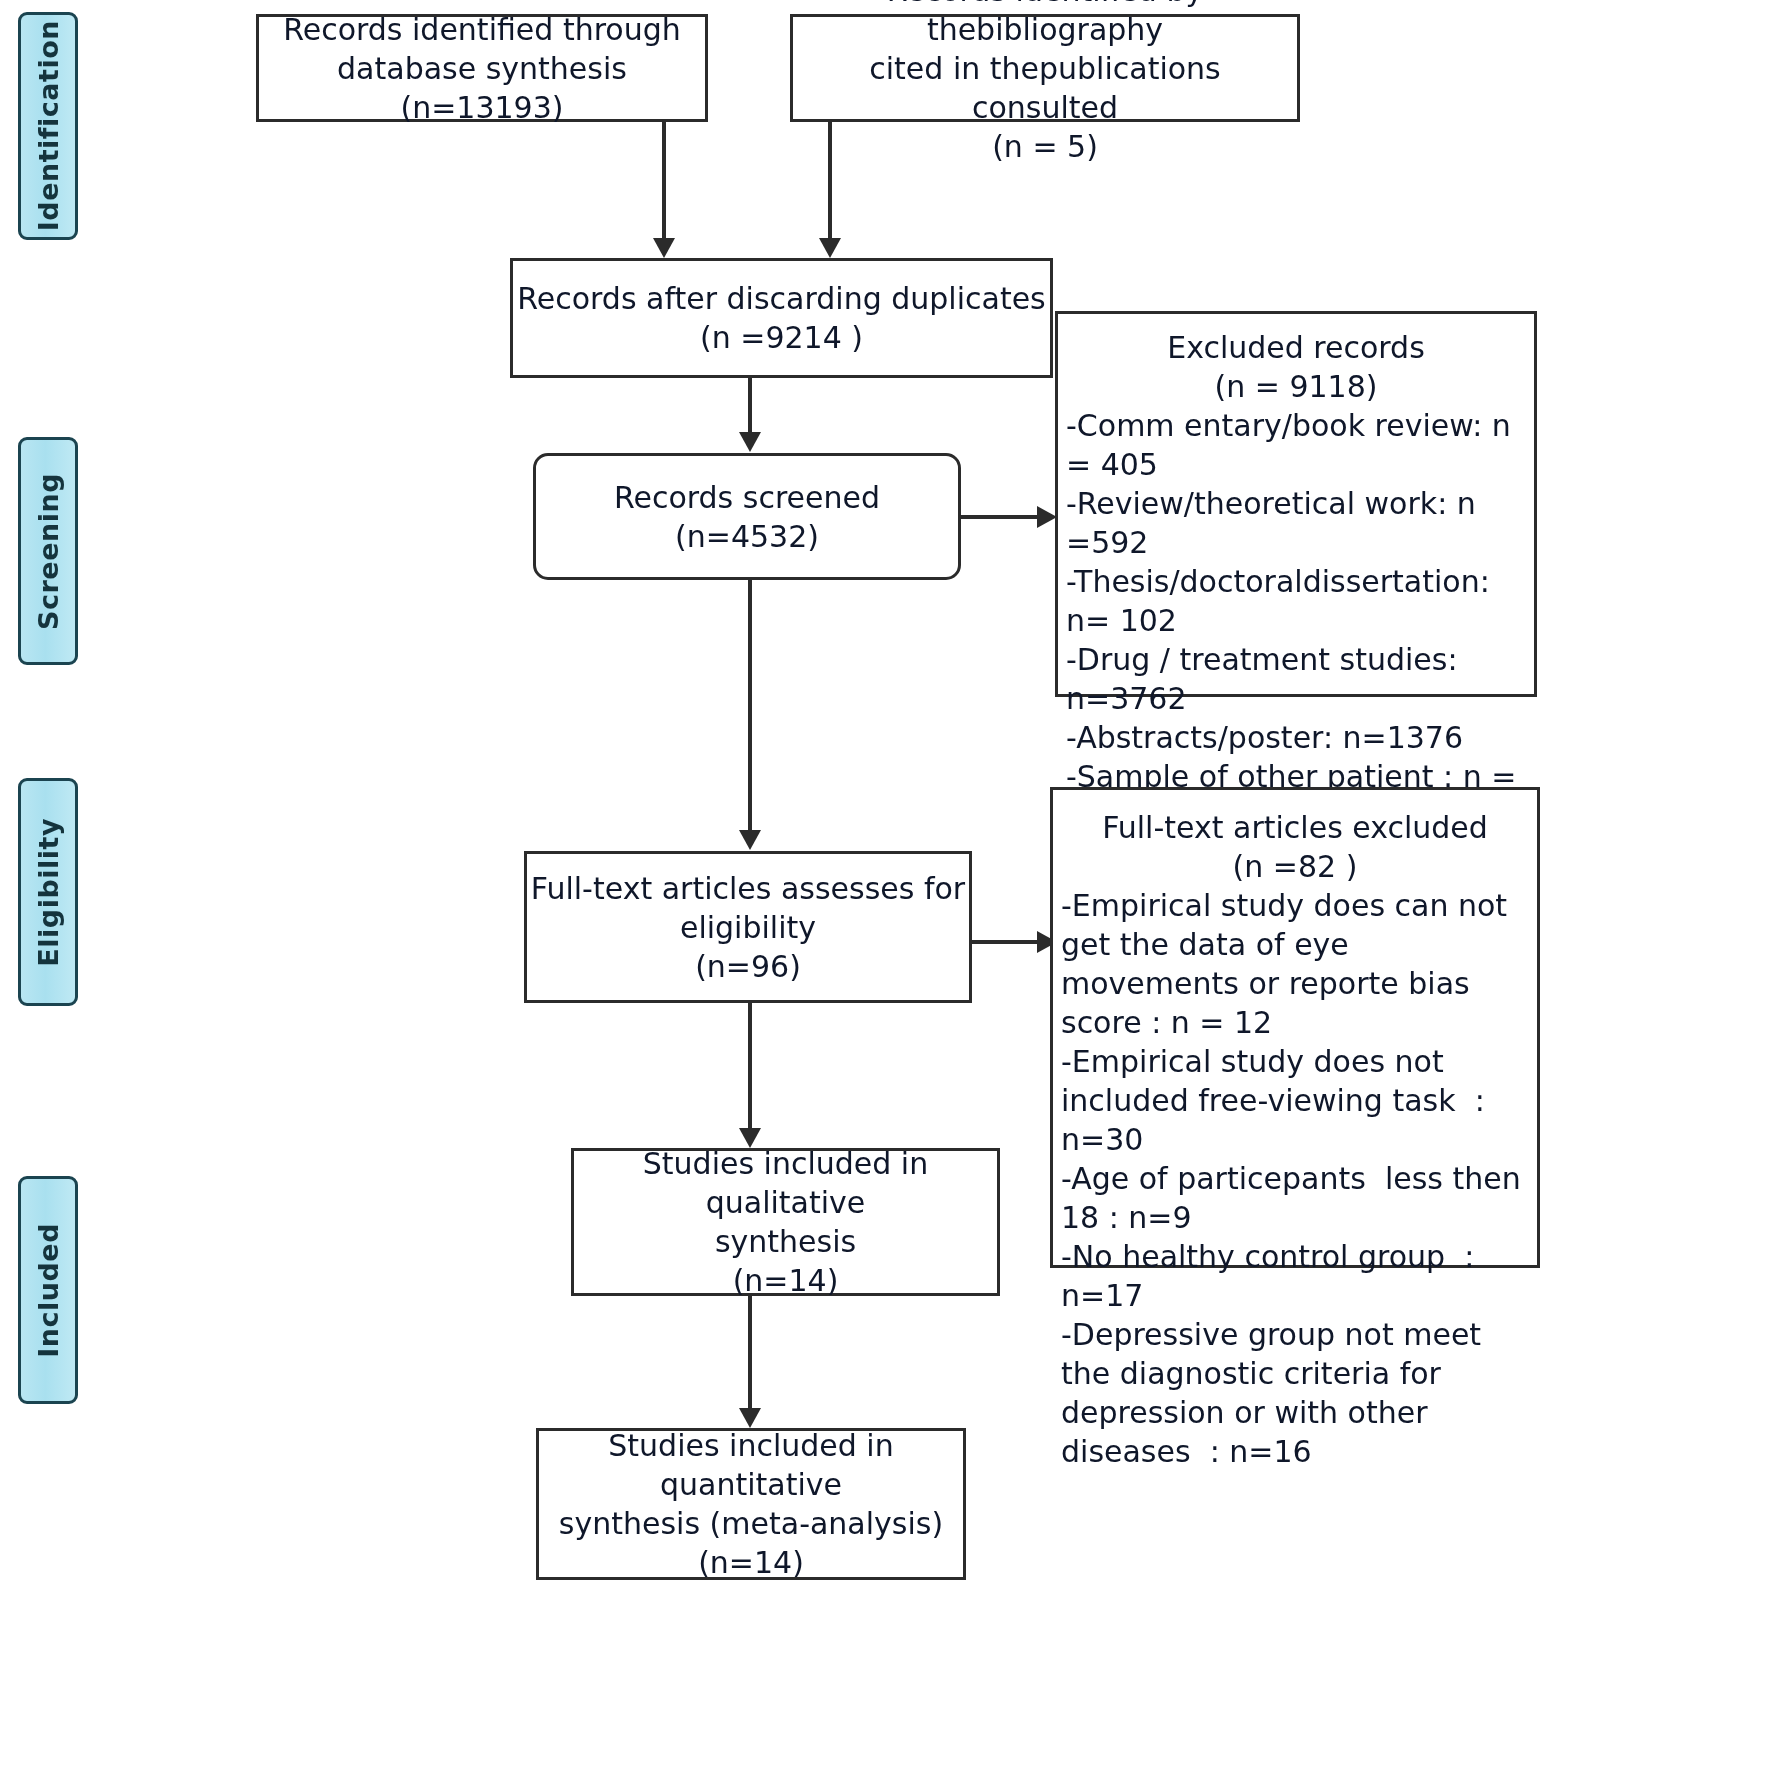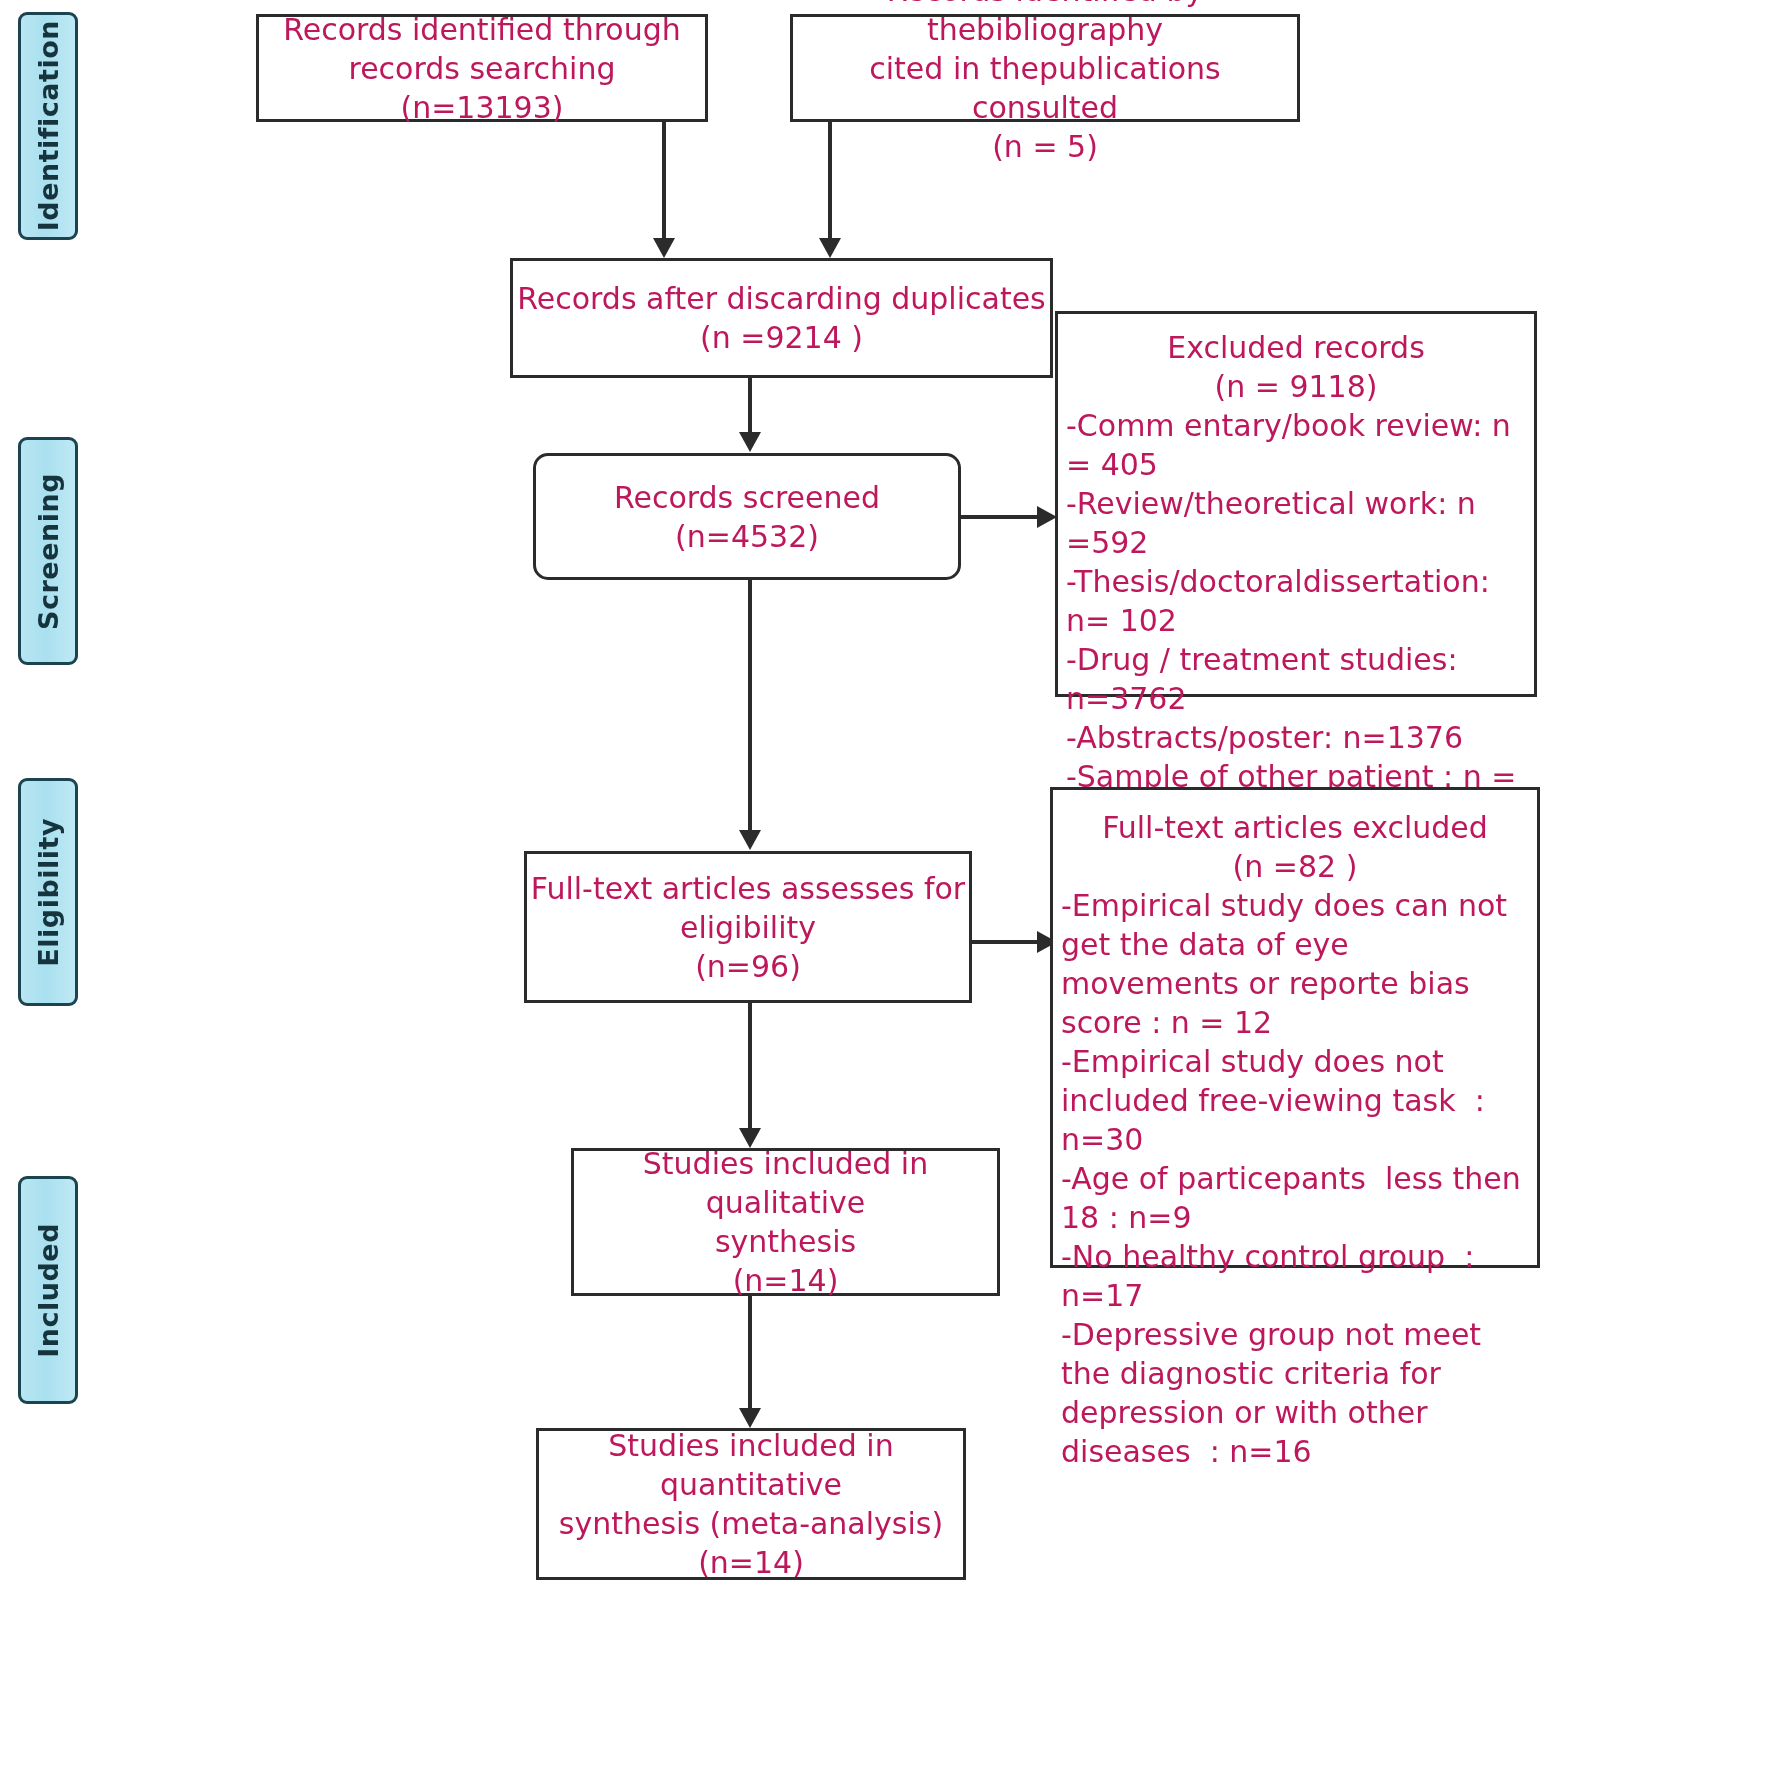--- a/index.html
+++ b/index.html
@@ -38,21 +38,21 @@
     letter-spacing: 0.5px;
     white-space: nowrap;
   }
 
   
   .box {
     position: absolute;
     box-sizing: border-box;
     border: 3px solid #2b2b2b;
     background: #ffffff;
-    color: #be185d;
+    color: #0f172a;
     font-size: 30px;
     line-height: 1.30;
   }
   .box .inner {
     width: 100%;
     height: 100%;
     box-sizing: border-box;
     display: flex;
     flex-direction: column;
     justify-content: center;
@@ -105,21 +105,21 @@
     <span>Eligibility</span>
   </div>
 
   <div class="stage" style="left:18px; top:1176px; width:60px; height:228px;">
     <span>Included</span>
   </div>
 
   <div class="box" style="left:256px; top:14px; width:452px; height:108px;">
     <div class="inner ctr">
       <span class="line">Records identified through</span>
-      <span class="line">records searching</span>
+      <span class="line">database synthesis</span>
       <span class="line">(n=13193)</span>
     </div>
   </div>
 
   <div class="box" style="left:790px; top:14px; width:510px; height:108px;">
     <div class="inner ctr">
       <span class="line">Records identified by thebibliography</span>
       <span class="line">cited in thepublications consulted</span>
       <span class="line">(n = 5)</span>
     </div>

